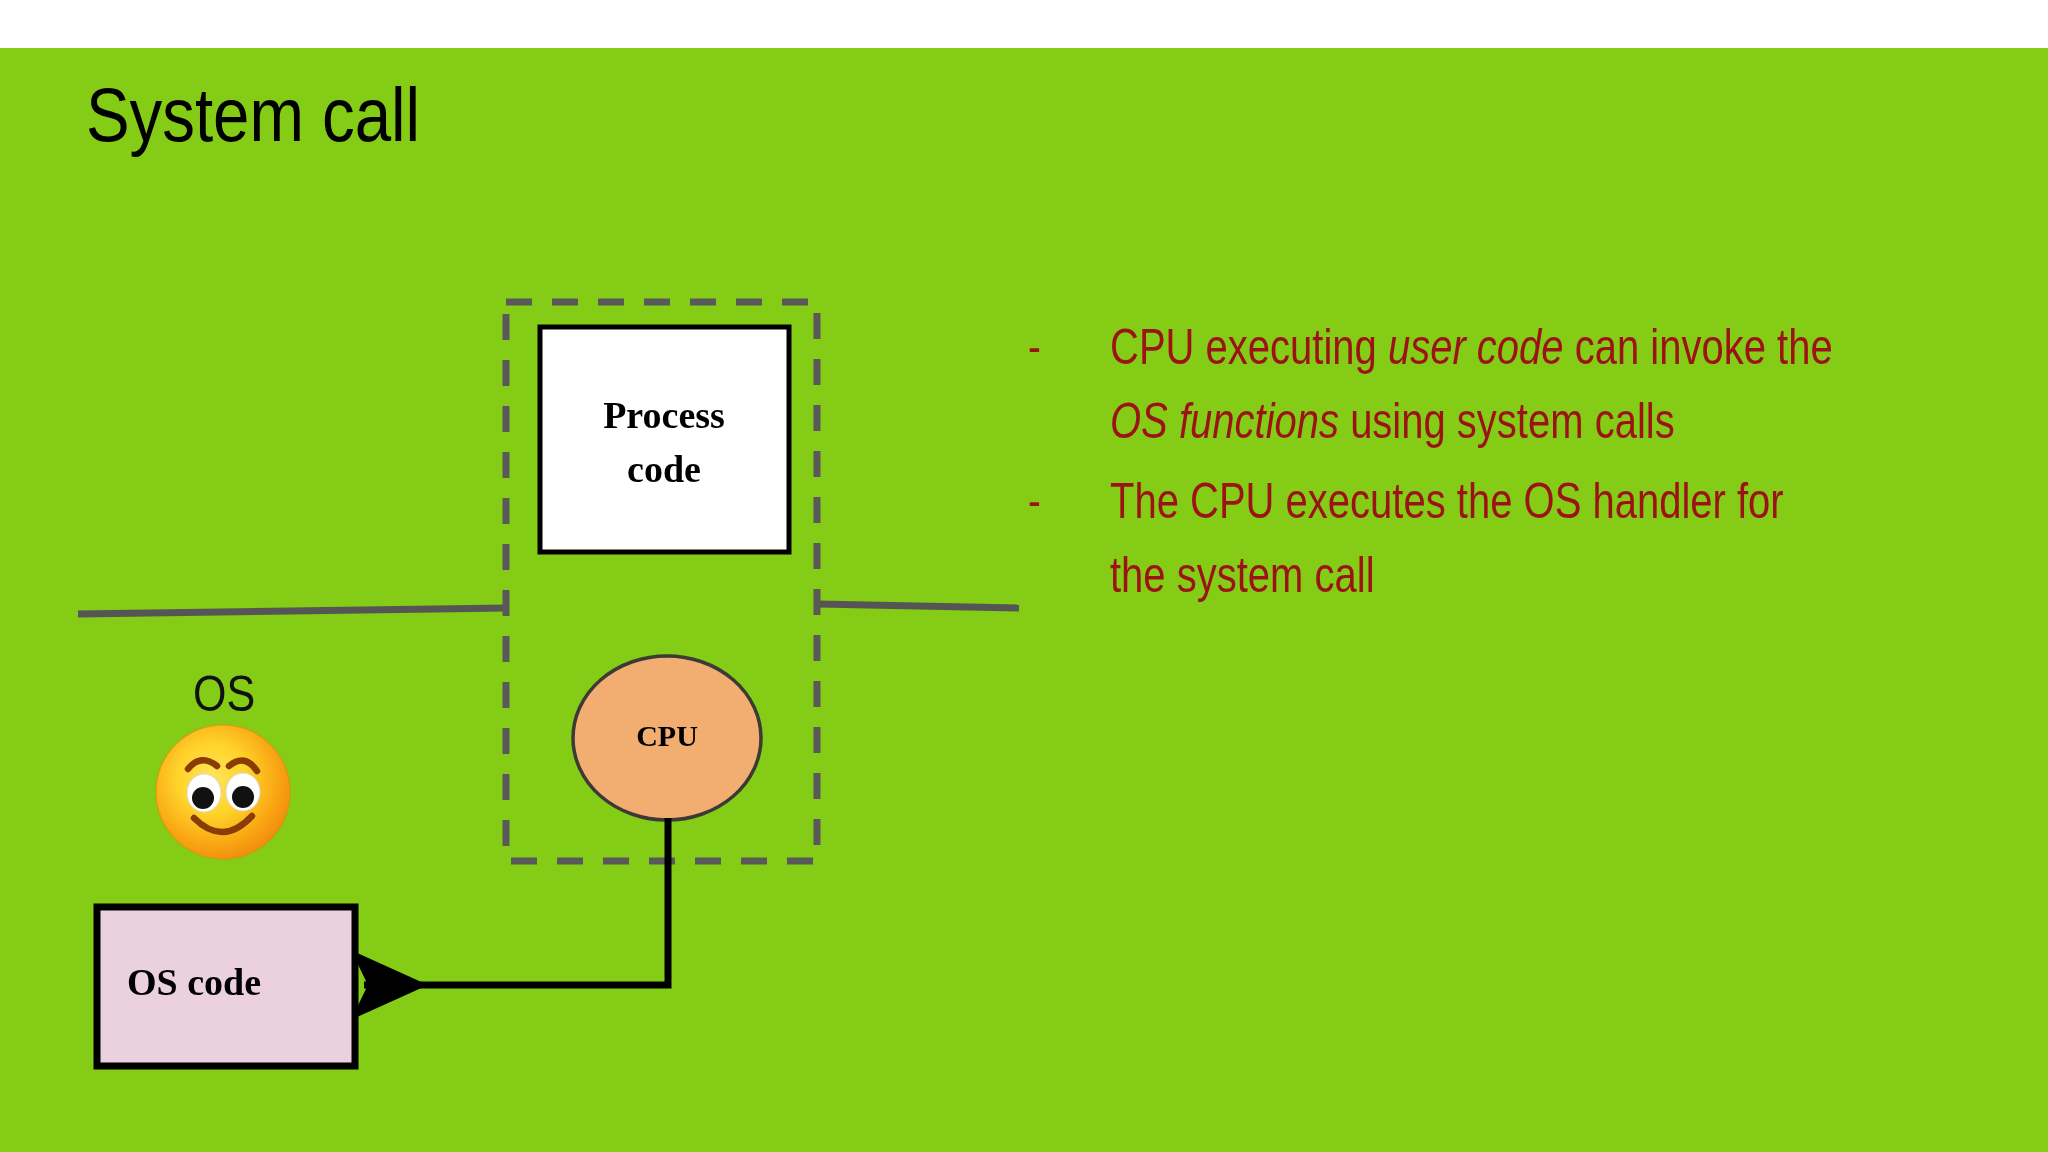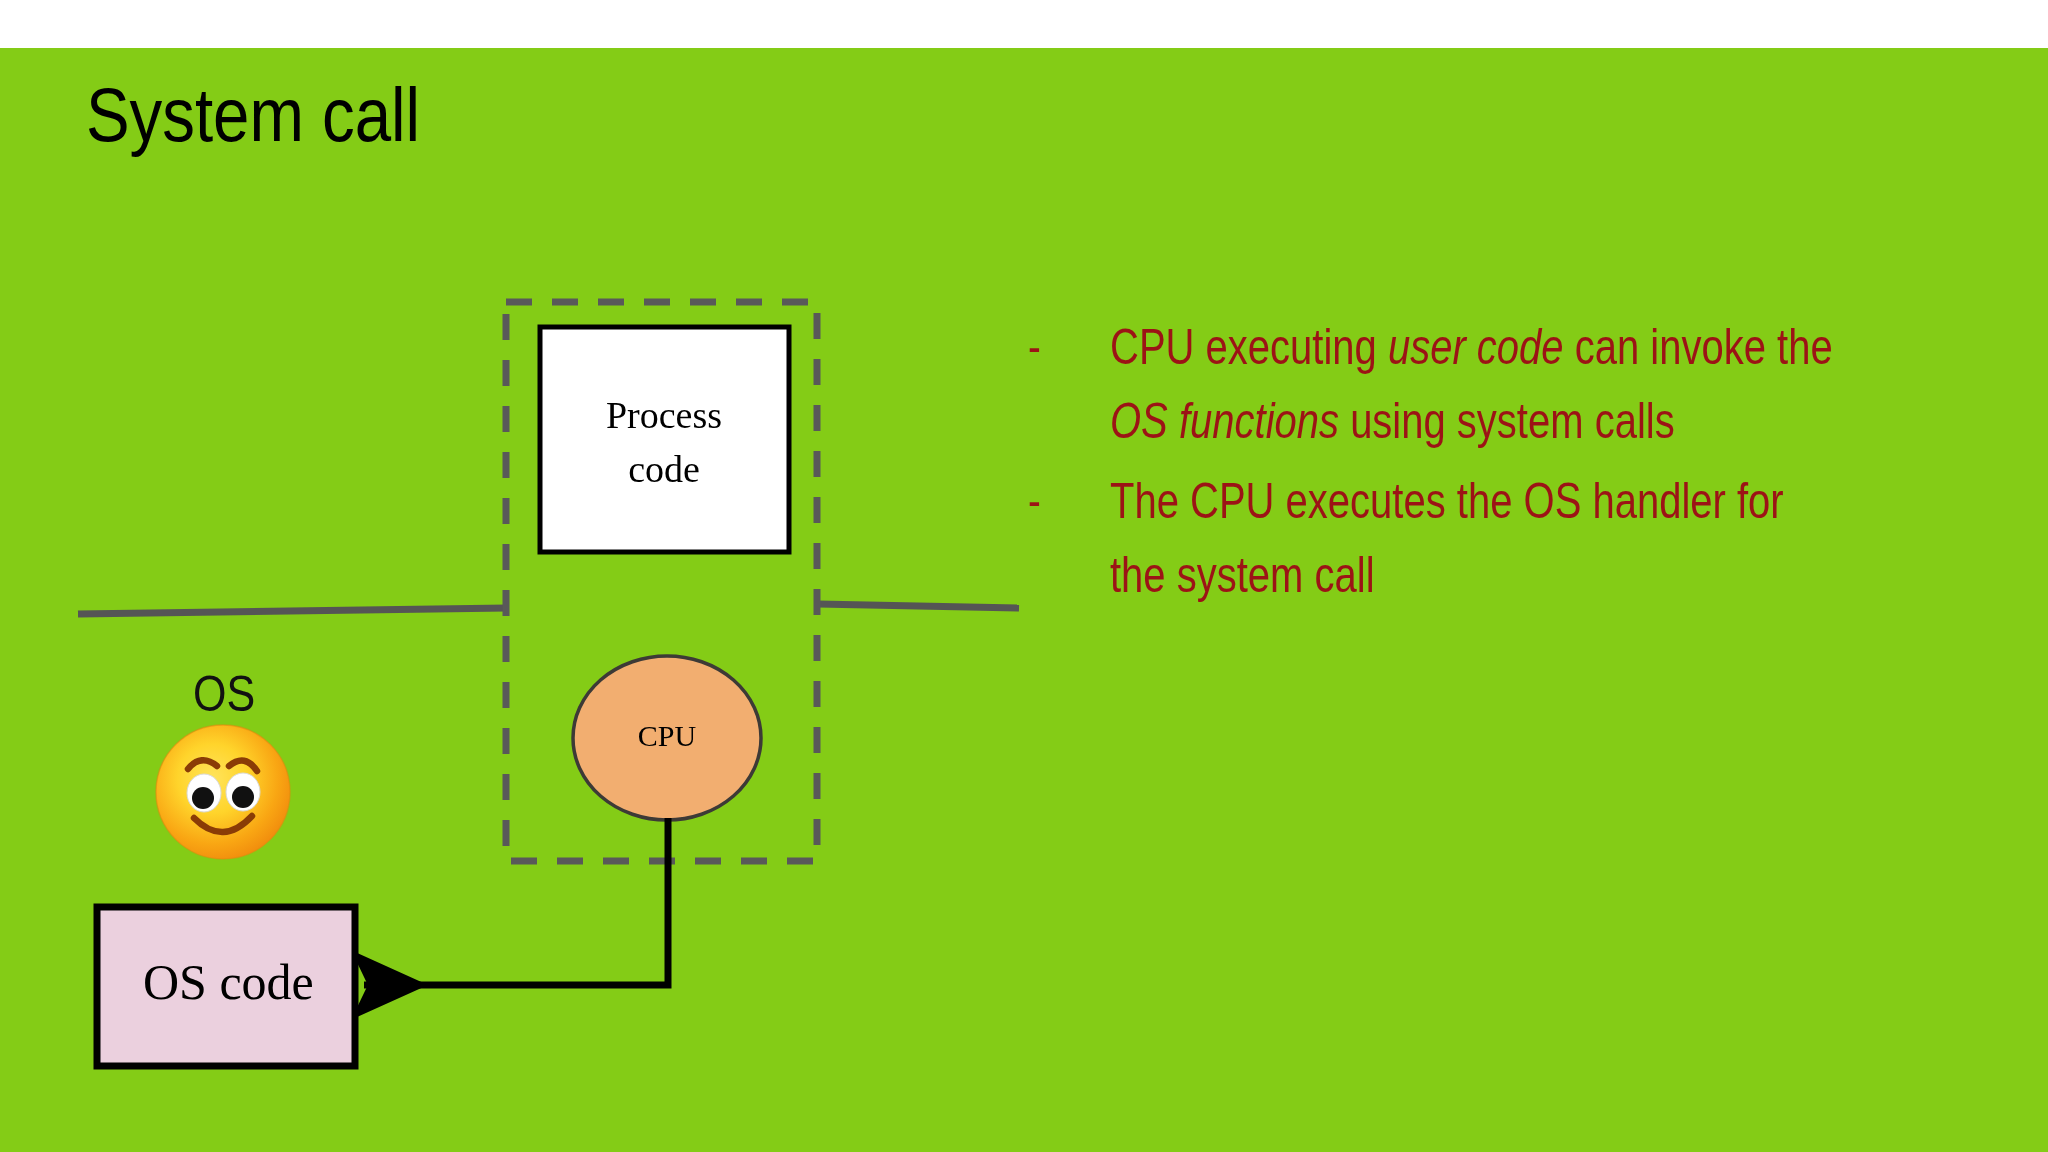--- a/index.html
+++ b/index.html
@@ -48,21 +48,21 @@
     top: 0;
     width: 2048px;
     height: 1152px;
     pointer-events: none;
   }
 
   
   .diagram-label {
     position: absolute;
     font-family: "Liberation Serif", "DejaVu Serif", serif;
-    font-weight: normal;
+    font-weight: bold;
     color: #000000;
     text-align: center;
     white-space: pre-line;
     pointer-events: none;
   }
 
   #process-code-label {
     left: 538px;
     top: 340px;
     width: 252px;
@@ -75,24 +75,24 @@
     top: 668px;
     width: 188px;
     font-size: 30px;
     line-height: 40px;
   }
 
   #os-code-label {
     left: 95px;
     top: 912px;
     width: 260px;
-    font-size: 50px;
+    font-size: 38px;
     line-height: 44px;
     text-align: left;
-    padding-left: 48px;
+    padding-left: 32px;
     box-sizing: border-box;
   }
 
   #os-smiley-label {
     position: absolute;
     left: 150px;
     top: 620px;
     width: 148px;
     text-align: center;
     font-family: "Liberation Sans", sans-serif;

